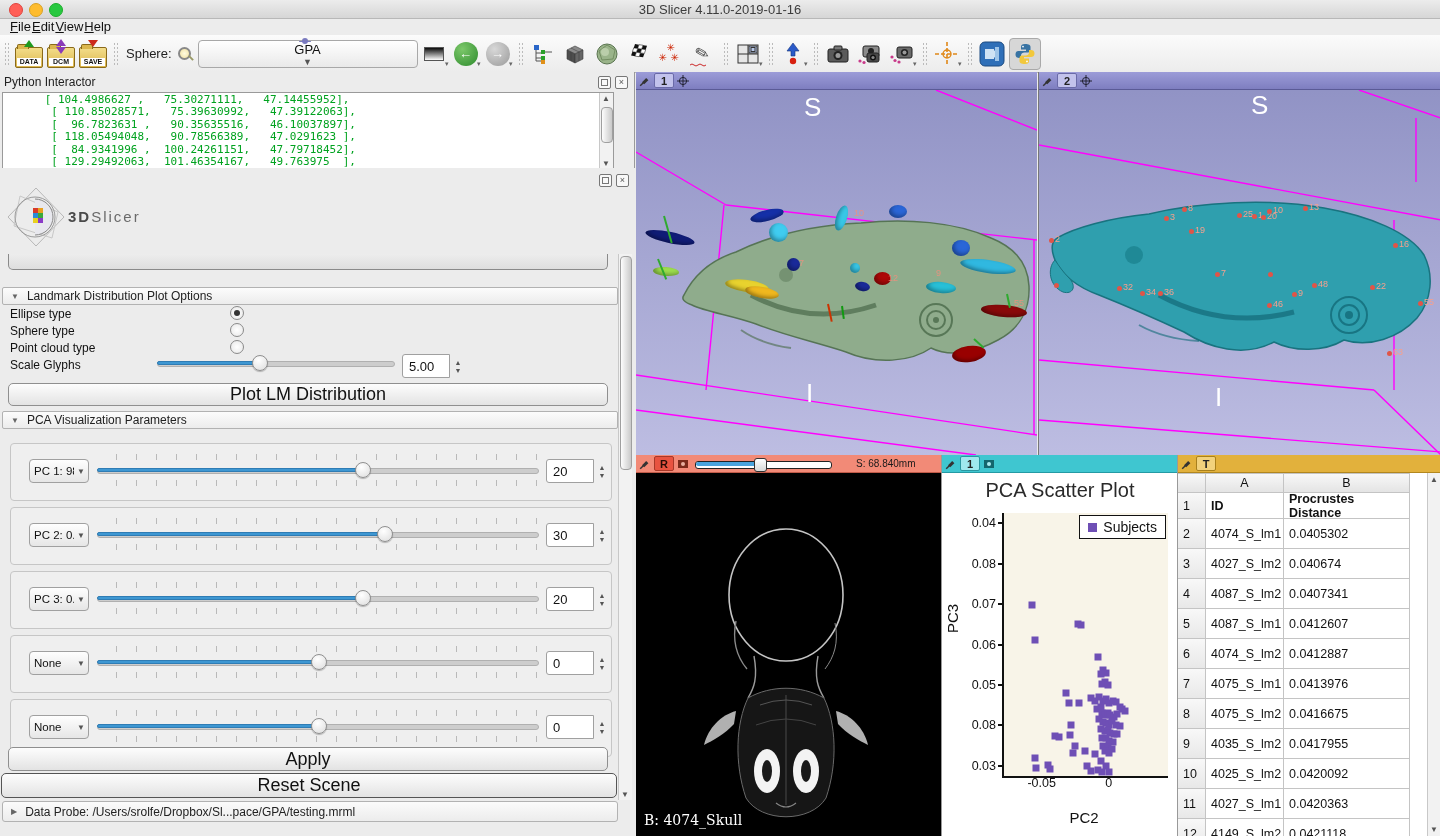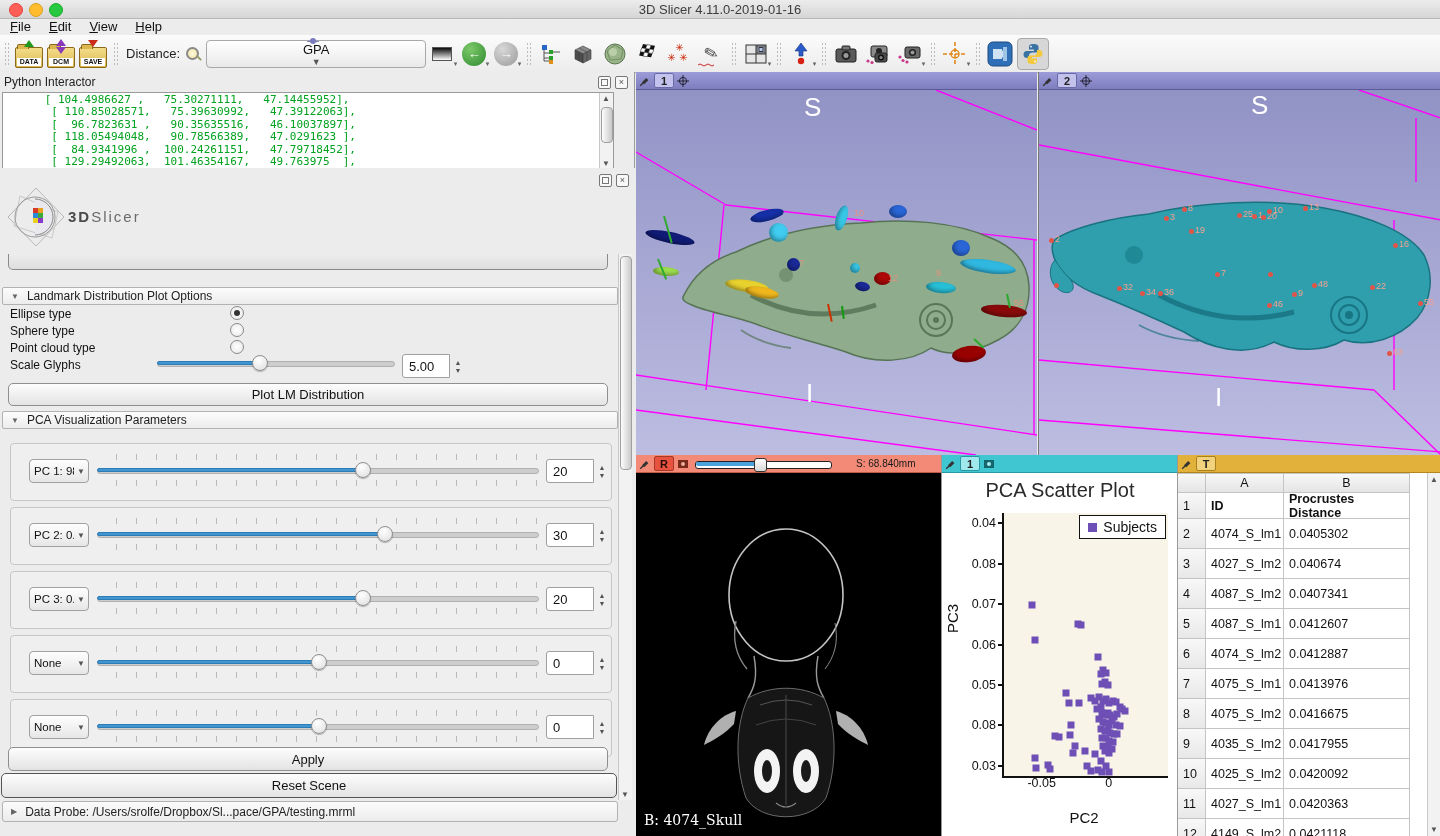--- a/index.html
+++ b/index.html
@@ -8,21 +8,21 @@
   
   .titlebar{position:absolute;left:0;top:0;width:1440px;height:18px;
     background:linear-gradient(#ececec,#d6d6d6);border-bottom:1px solid #b8b8b8;}
   .traffic{position:absolute;top:3px;width:12px;height:12px;border-radius:50%;}
   .t-red{left:9px;background:#ff5f57;border:0.5px solid #e0443e;}
   .t-yellow{left:29px;background:#febc2e;border:0.5px solid #d9a123;}
   .t-green{left:49px;background:#28c840;border:0.5px solid #1dad2b;}
   .win-title{position:absolute;left:0;right:0;top:2px;text-align:center;font-size:13px;color:#3c3c3c;}
   
   .menubar{position:absolute;left:0;top:19px;width:1440px;height:16px;background:#ececec;}
-  .menu-item{display:inline-block;margin-left:18px;font-size:13px;color:#111;cursor:default;}
+  .menu-item{display:inline-block;margin-left:1px;font-size:13px;color:#111;cursor:default;}
   .menu-item:first-child{margin-left:10px;}
   
   .toolbar{position:absolute;left:0;top:35px;width:1440px;height:37px;
     background:linear-gradient(#fbfbfb,#ececec);border-bottom:1px solid #b4b4b4;
     display:flex;align-items:center;}
   .tb-sep{width:5px;height:24px;margin:0 4px;background-image:radial-gradient(#bbb 1px,transparent 1px);background-size:3px 4px;}
   .tb-btn{position:relative;width:30px;height:30px;margin:0 1px;display:flex;align-items:center;justify-content:center;border-radius:4px;}
   .tb-btn.selected{background:#d7d7d7;border:1px solid #a9a9a9;}
   .folder{position:relative;width:26px;height:19px;background:linear-gradient(#f3dd8a,#dcb74e);
     border:1px solid #8a6a1a;border-radius:2px;margin-top:8px;}
@@ -89,21 +89,21 @@
   .slider .groove{position:absolute;left:0;right:0;top:5px;height:4px;background:#cdcdcd;border:1px solid #b0b0b0;border-radius:3px;}
   .slider .fill{position:absolute;left:0;top:5px;height:4px;background:#3e97d2;border:1px solid #2f7cb4;border-radius:3px;box-sizing:border-box;}
   .slider .handle{position:absolute;top:-1px;width:14px;height:14px;border-radius:50%;
     background:radial-gradient(circle at 40% 30%,#ffffff,#dcdcdc);border:1px solid #8f8f8f;box-shadow:0 1px 1px rgba(0,0,0,.25);}
   .spinbox{position:absolute;height:24px;display:flex;}
   .spin-val{width:40px;height:22px;border:1px solid #a0a0a0;border-radius:3px 0 0 3px;background:#fff;
     font-size:13px;color:#111;display:flex;align-items:center;padding-left:6px;}
   .spin-arrows{width:16px;height:24px;display:flex;flex-direction:column;align-items:center;justify-content:center;gap:1px;}
   .spin-arrows span{font-size:7px;color:#555;line-height:7px;}
   .big-btn{position:absolute;border:1px solid #8f8f8f;border-radius:5px;background:linear-gradient(#fdfdfd,#e3e3e3);
-    font-size:13px;color:#111;display:flex;align-items:center;justify-content:center;}
+    font-size:18px;color:#111;display:flex;align-items:center;justify-content:center;}
   .pc-box{position:absolute;left:10px;width:600px;height:56px;border:1px solid #c6c6c6;border-radius:4px;background:#efefef;}
   .pc-combo{position:absolute;left:18px;top:15px;width:60px;height:24px;border:1px solid #a0a0a0;border-radius:4px;
     background:linear-gradient(#fefefe,#e6e6e6);display:flex;align-items:center;box-sizing:border-box;}
   .pc-combo .txt{flex:1;font-size:11.5px;color:#111;padding-left:4px;white-space:nowrap;overflow:hidden;}
   .pc-combo .ar{font-size:8px;color:#555;padding:0 3px;}
   .ticks{position:absolute;left:86px;width:442px;height:6px;
     background-image:repeating-linear-gradient(90deg,transparent 0,transparent 19px,#b9b9b9 19px,#b9b9b9 20px);}
   .data-probe{position:absolute;left:2px;width:614px;height:19px;border:1px solid #b2b2b2;border-radius:3px;
     background:linear-gradient(#fbfbfb,#ececec);display:flex;align-items:center;font-size:12px;color:#222;}
   
@@ -188,21 +188,21 @@
         <div class="folder-label">DCM</div>
       </div>
     </div>
     <div class="tb-btn">
       <div class="folder">
         <div class="f-arrow arrow-down"></div>
         <div class="folder-label">SAVE</div>
       </div>
     </div>
     <div class="tb-sep"></div>
-    <span class="modules-label">Distance:</span>
+    <span class="modules-label">Sphere:</span>
     <div class="mag"></div>
     <div class="module-combo">
       <div class="puzzle"></div>
       <span class="combo-text">GPA</span>
       <span class="combo-arrow">▼</span>
     </div>
     <div class="tb-btn">
       <div class="contrast-icon"></div>
       <span class="mini-caret">▾</span>
     </div>

